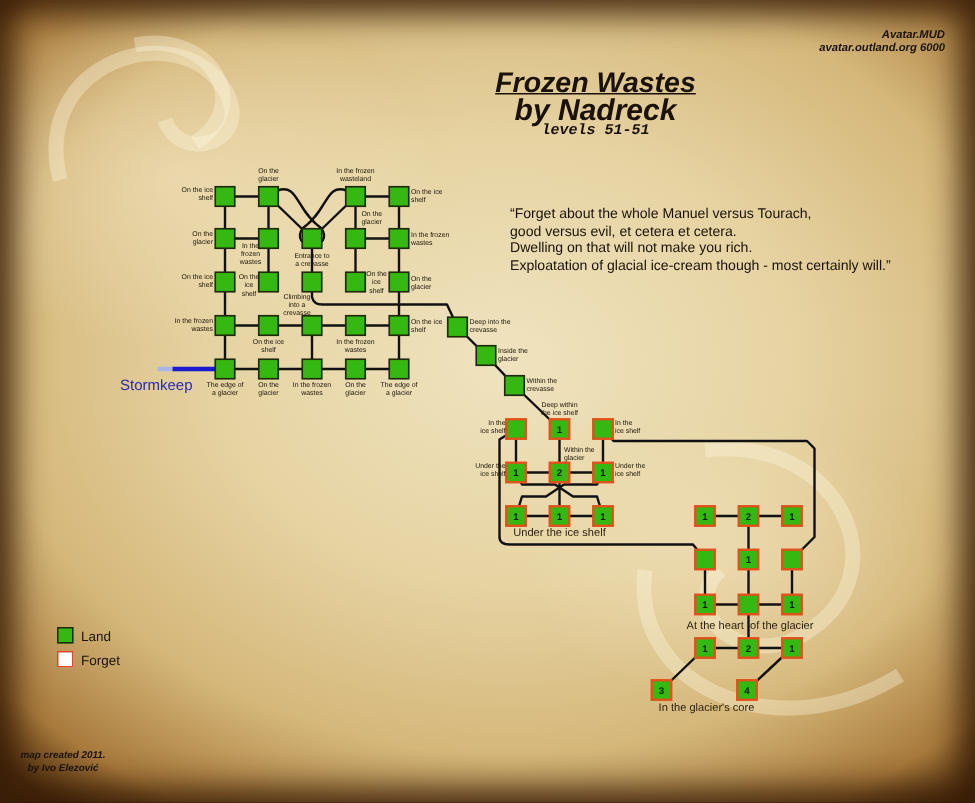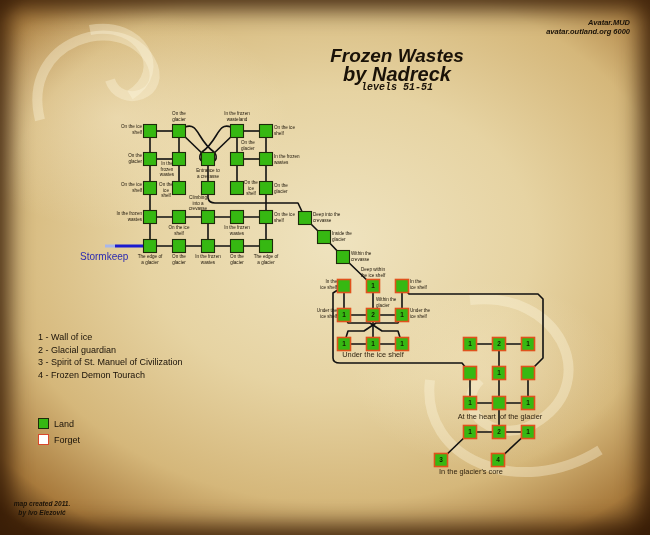--- a/index.html
+++ b/index.html
@@ -9,21 +9,21 @@
       radial-gradient(ellipse 38% 30% at 18% 22%, rgba(250,240,210,0.45), rgba(250,240,210,0) 70%),
       radial-gradient(ellipse 30% 25% at 75% 70%, rgba(250,240,210,0.35), rgba(250,240,210,0) 70%),
       radial-gradient(ellipse 75% 70% at 52% 45%, #efe3bf 0%, #e6d3a2 40%, #d5b77a 70%, #a87a3c 90%, #4a2a0c 100%);
     box-shadow: inset 0 0 22px 9px rgba(55,28,6,0.92);
     font-family: "Liberation Sans", sans-serif;
     color: #1a1208;
   }
   .abs { position: absolute; }
   #server { right: 20px; top: 18px; text-align: right; font-weight: bold; font-style: italic; font-size: 7.5px; line-height: 9px; }
   #title-block { left: 297px; top: 45px; width: 200px; text-align: center; font-weight: bold; font-style: italic; }
-  #title { font-size: 19px; line-height: 22px; }
+  #title { font-size: 19px; line-height: 22px; text-decoration: underline; }
   #author { font-size: 20px; line-height: 15px; }
   #levels { font-size: 10px; line-height: 12px; font-family: Liberation Mono, monospace; }
   #quote { left: 340px; top: 136px; font-size: 9.4px; line-height: 11.6px; white-space: nowrap; }
   #quote div { margin: 0; }
   #mobs { left: 38px; top: 331px; font-size: 9px; line-height: 12.6px; white-space: nowrap; }
   .legend-row { left: 38px; display: flex; align-items: center; gap: 5px; font-size: 9px; }
   .swatch { width: 9px; height: 9px; display: inline-block; }
   .swatch.land { background: #36b812; border: 1px solid #1e2a0a; }
   .swatch.cursed { background: #ffffff; border: 1px solid #d9482a; }
   #credits { left: 10px; top: 500px; font-weight: bold; font-style: italic; font-size: 6.6px; line-height: 8.5px; text-align: center; width: 64px; }
@@ -51,27 +51,27 @@
     <div>Avatar.MUD</div>
     <div>avatar.outland.org 6000</div>
   </div>
 
   <div id="title-block" class="abs">
     <div id="title">Frozen Wastes</div>
     <div id="author">by Nadreck</div>
     <div id="levels">levels 51-51</div>
   </div>
 
-
-  <div id="mobs" class="abs">
-    <div>1 - Wall of ice</div>
-    <div>2 - Glacial guardian</div>
-    <div>3 - Spirit of St. Manuel of Civilization</div>
-    <div>4 - Frozen Demon Tourach</div>
-  </div>
+  <div id="quote" class="abs">
+    <div>“Forget about the whole Manuel versus Tourach,</div>
+    <div>good versus evil, et cetera et cetera.</div>
+    <div>Dwelling on that will not make you rich.</div>
+    <div>Exploatation of glacial ice-cream though - most certainly will.”</div>
+  </div>
+
 
   <div class="abs legend-row" style="top:418px">
     <span class="swatch land"></span>
     <span>Land</span>
   </div>
   <div class="abs legend-row" style="top:434px">
     <span class="swatch cursed"></span>
     <span>Forget</span>
   </div>
 

